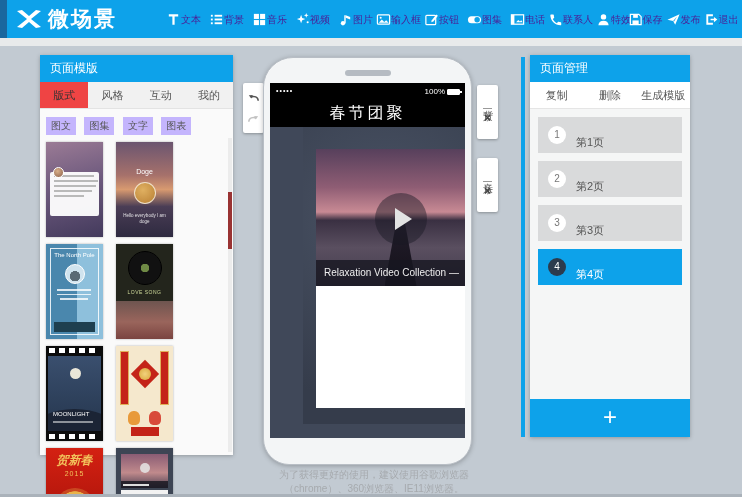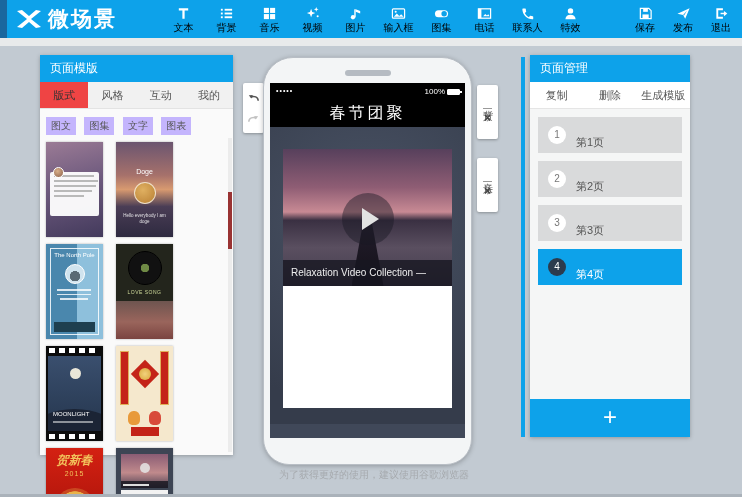--- a/index.html
+++ b/index.html
@@ -8,21 +8,21 @@
     font-family:"Liberation Sans","DejaVu Sans",sans-serif;
     background:#c2cad2; position:relative; overflow:hidden;
   }
   
   .toolbar { position:absolute; left:0; top:0; width:742px; height:38px; background:#0da2ea; z-index:30; }
   .toolbar-edge { position:absolute; left:0; top:0; width:7px; height:38px; background:#1a679f; }
   .substrip { position:absolute; left:0; top:38px; width:742px; height:8px; background:#e8eaeb; z-index:29; }
   .logo { position:absolute; left:16px; top:5px; display:flex; align-items:center; gap:6px; color:#fff; }
   .logo-text { font-size:21px; letter-spacing:2px; font-weight:bold; }
   .nav { position:absolute; left:162px; top:0; height:38px; display:flex; }
-  .nav-item { width:43px; height:38px; display:flex; flex-direction:column; align-items:center; justify-content:center; cursor:pointer; color:#000000; }
+  .nav-item { width:43px; height:38px; display:flex; flex-direction:row; align-items:center; justify-content:center; cursor:pointer; color:#4c1d95; }
   .nav-item .ni-icon { height:16px; display:flex; align-items:center; justify-content:center; }
   .nav-item .ni-label { font-size:10px; line-height:11px; margin-top:1px; white-space:nowrap; }
   .nav-right { position:absolute; right:2px; top:0; height:38px; display:flex; }
   .nav-right .nav-item { width:38px;text-align:right; }
   svg.tbico { width:15px; height:15px; display:block; }
 
   
   .tpl-panel { position:absolute; left:40px; top:55px; width:193px; height:400px; background:#fafafa; box-shadow:0 1px 4px rgba(0,0,0,.25); }
   .panel-header { height:27px; background:#0da2ea; color:#fff; font-size:12px; line-height:27px; padding-left:10px; }
   .tpl-tabs { height:27px; background:#f1f1f1; display:flex; border-bottom:1px solid #e3e3e3; }
@@ -110,21 +110,21 @@
   .phone { position:absolute; left:263px; top:57px; width:209px; height:408px; background:#f3f5f6; border:1px solid #b8bec5; border-radius:30px 30px 26px 26px; box-shadow:0 1px 5px rgba(0,0,0,.25); }
   .speaker { position:absolute; left:50%; top:12px; margin-left:-23px; width:46px; height:6px; border-radius:3px; background:#b5bbc2; }
   .screen { position:absolute; left:6px; top:25px; width:195px; height:355px; background:#404859; overflow:hidden; }
   .statusbar { height:17px; background:#000; color:#fff; position:relative; }
   .sig { position:absolute; left:6px; top:4px; font-size:7px; letter-spacing:1px; }
   .time { position:absolute; left:0; right:0; top:4px; text-align:center; font-size:8px; }
   .battwrap { position:absolute; right:5px; top:4px; display:flex; align-items:center; gap:2px; font-size:8px; }
   .batt { width:13px; height:6px; border:1px solid #fff; border-radius:1px; background:#fff; position:relative; }
   .batt:after { content:""; position:absolute; right:-3px; top:1px; width:2px; height:2px; background:#fff; }
   .pagetitle { height:27px; background:#000; color:#fff; font-size:16px; letter-spacing:3px; text-align:center; line-height:25px; }
-  .content { position:relative; height:297px; background:radial-gradient(circle at 50% 30%,#4a5365,#353c4b 85%); }
+  .content { position:relative; height:297px; background:radial-gradient(circle at 50% 30%,#4a5365,#353c4b 85%);margin-left:33px; }
   .video { position:absolute; left:13px; top:22px; width:169px; height:137px; background:linear-gradient(180deg,#57405c 0%,#8f5d74 28%,#c88a94 46%,#3a3042 52%,#5a4f60 72%,#433b4d 100%); overflow:hidden; }
   .pier { position:absolute; left:50%; bottom:0; margin-left:-16px; width:32px; height:70px; background:linear-gradient(#241f2d,#141019); clip-path:polygon(40% 0,60% 0,100% 100%,0 100%); }
   .playbtn { position:absolute; left:50%; top:44px; margin-left:-26px; width:52px; height:52px; border-radius:50%; background:rgba(25,25,35,.45); cursor:pointer; }
   .playbtn:after { content:""; position:absolute; left:20px; top:15px; border-left:17px solid #e3e3e3; border-top:11px solid transparent; border-bottom:11px solid transparent; }
   .vcaption { position:absolute; left:0; right:0; bottom:0; height:26px; background:rgba(22,22,32,.8); color:#eee; font-size:10px; line-height:26px; padding-left:8px; }
   .plcard { position:absolute; left:13px; top:159px; width:169px; height:122px; background:#fff; }
   .plrow { position:relative; height:60px; cursor:pointer; }
   .plrow + .plrow { border-top:1px solid #ccc; margin:0 10px; width:149px; height:61px; }
   .plava { position:absolute; left:12px; top:13px; width:34px; height:34px; border-radius:50%; }
   .plrow + .plrow .plava { left:2px; }
@@ -231,20 +231,29 @@
             <rect x="1.5" y="3" width="13" height="10" rx="1" fill="none" stroke="#fff" stroke-width="1.3"></rect>
             <circle cx="5" cy="6.2" r="1.1" fill="#fff"></circle>
             <path d="M3 11.5l3.2-3.4 2.6 2.6 2-2 2.7 2.8z" fill="#fff"></path>
           </svg>
         </span>
       <span class="ni-label">输入框</span>
     </div>
     <div class="nav-item">
       <span class="ni-icon">
           <svg class="tbico" viewBox="0 0 16 16">
+            <rect x="2" y="3.5" width="10.5" height="10" rx="1" fill="none" stroke="#fff" stroke-width="1.3"></rect>
+            <path d="M8.3 8.7l4.8-6 1.7 1.4-4.8 6-2.3.7z" fill="#fff"></path>
+          </svg>
+        </span>
+      <span class="ni-label">按钮</span>
+    </div>
+    <div class="nav-item">
+      <span class="ni-icon">
+          <svg class="tbico" viewBox="0 0 16 16">
             <rect x="1" y="4.5" width="14" height="7.5" rx="3.75" fill="#fff"></rect>
             <circle cx="10.8" cy="8.25" r="2.9" fill="#0da2ea"></circle>
           </svg>
         </span>
       <span class="ni-label">图集</span>
     </div>
     <div class="nav-item">
       <span class="ni-icon">
           <svg class="tbico" viewBox="0 0 16 16">
             <rect x="1.5" y="3" width="13" height="10" fill="none" stroke="#fff" stroke-width="1.3"></rect>
@@ -502,14 +511,15 @@
     <div class="pm-row active">
       <span class="pm-badge">4</span>
       <span class="pm-label">第4页</span>
     </div>
   </div>
   <div class="pm-add">+</div>
 </div>
 
 <div class="footer">
   <div>为了获得更好的使用，建议使用谷歌浏览器</div>
+  <div>（chrome）、360浏览器、IE11浏览器。</div>
 </div>
 <div class="bottom-strip"></div>
 
 </body></html>

